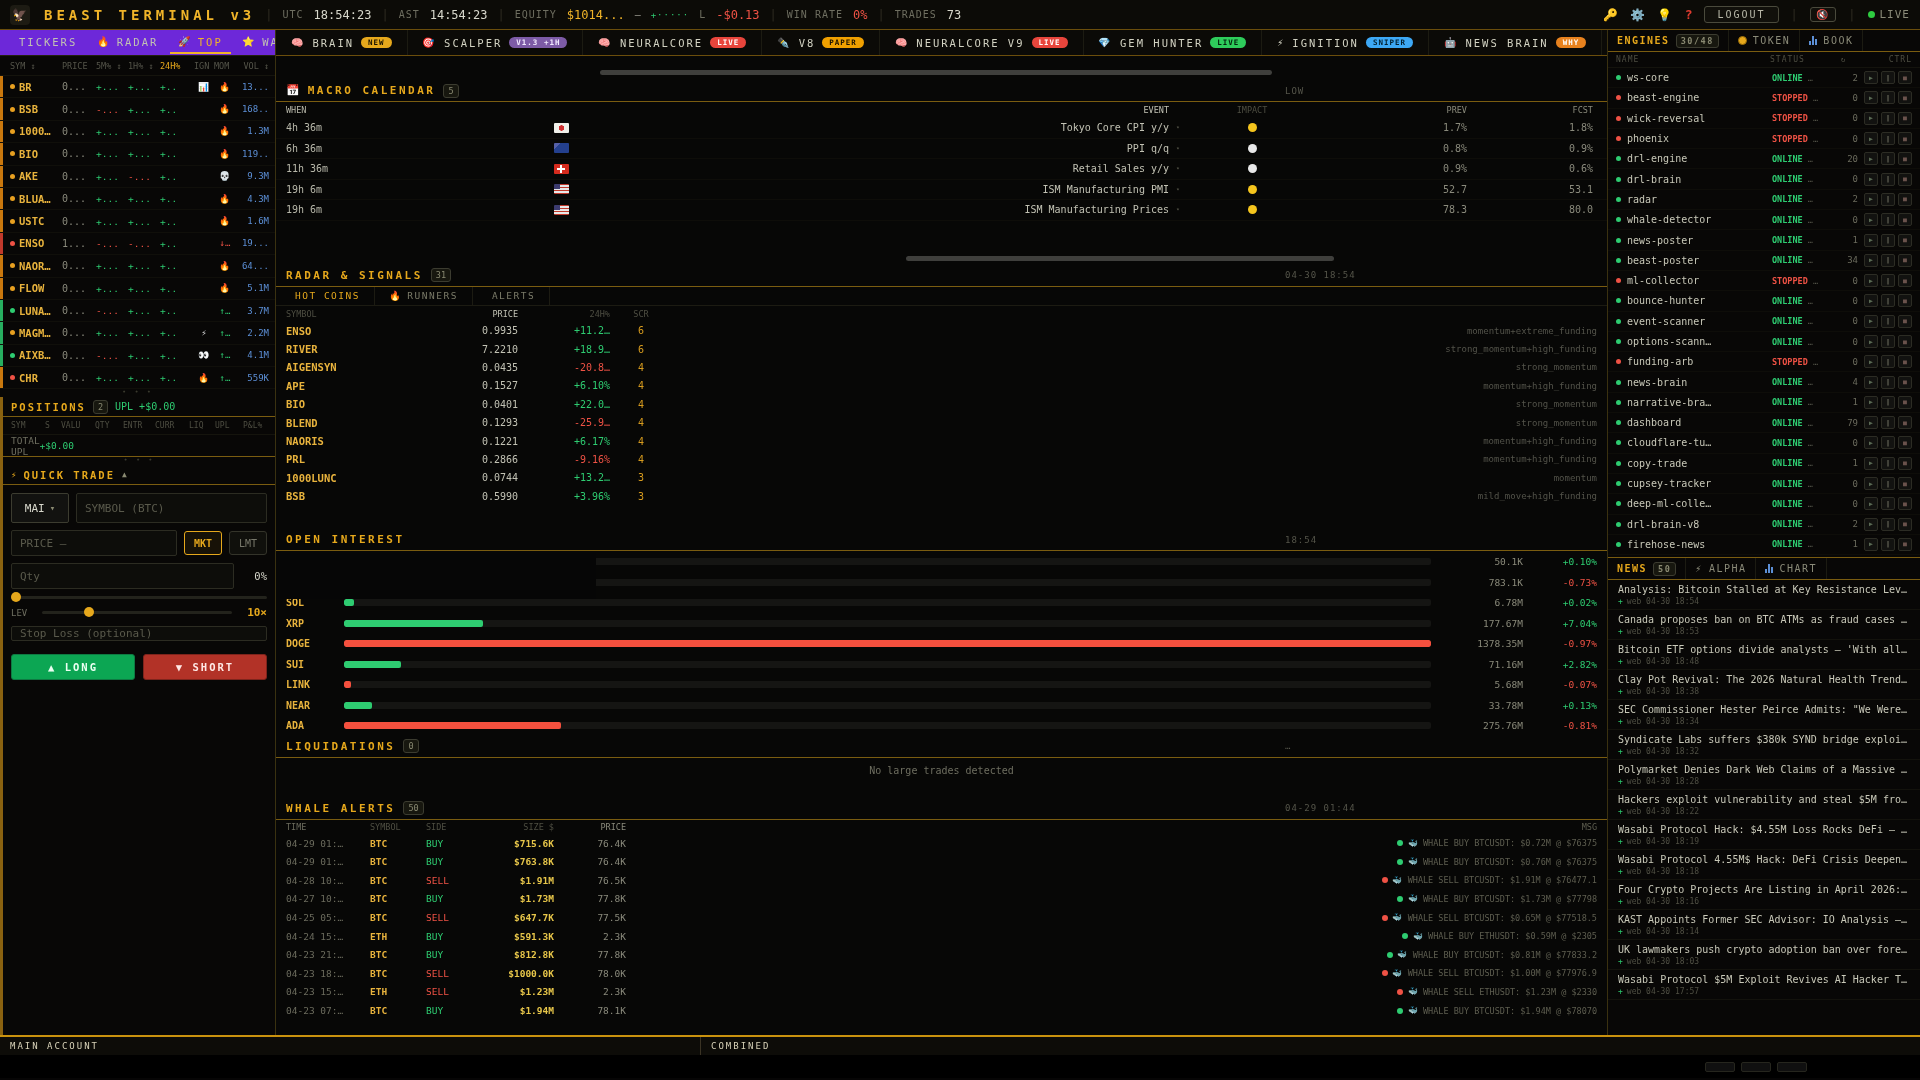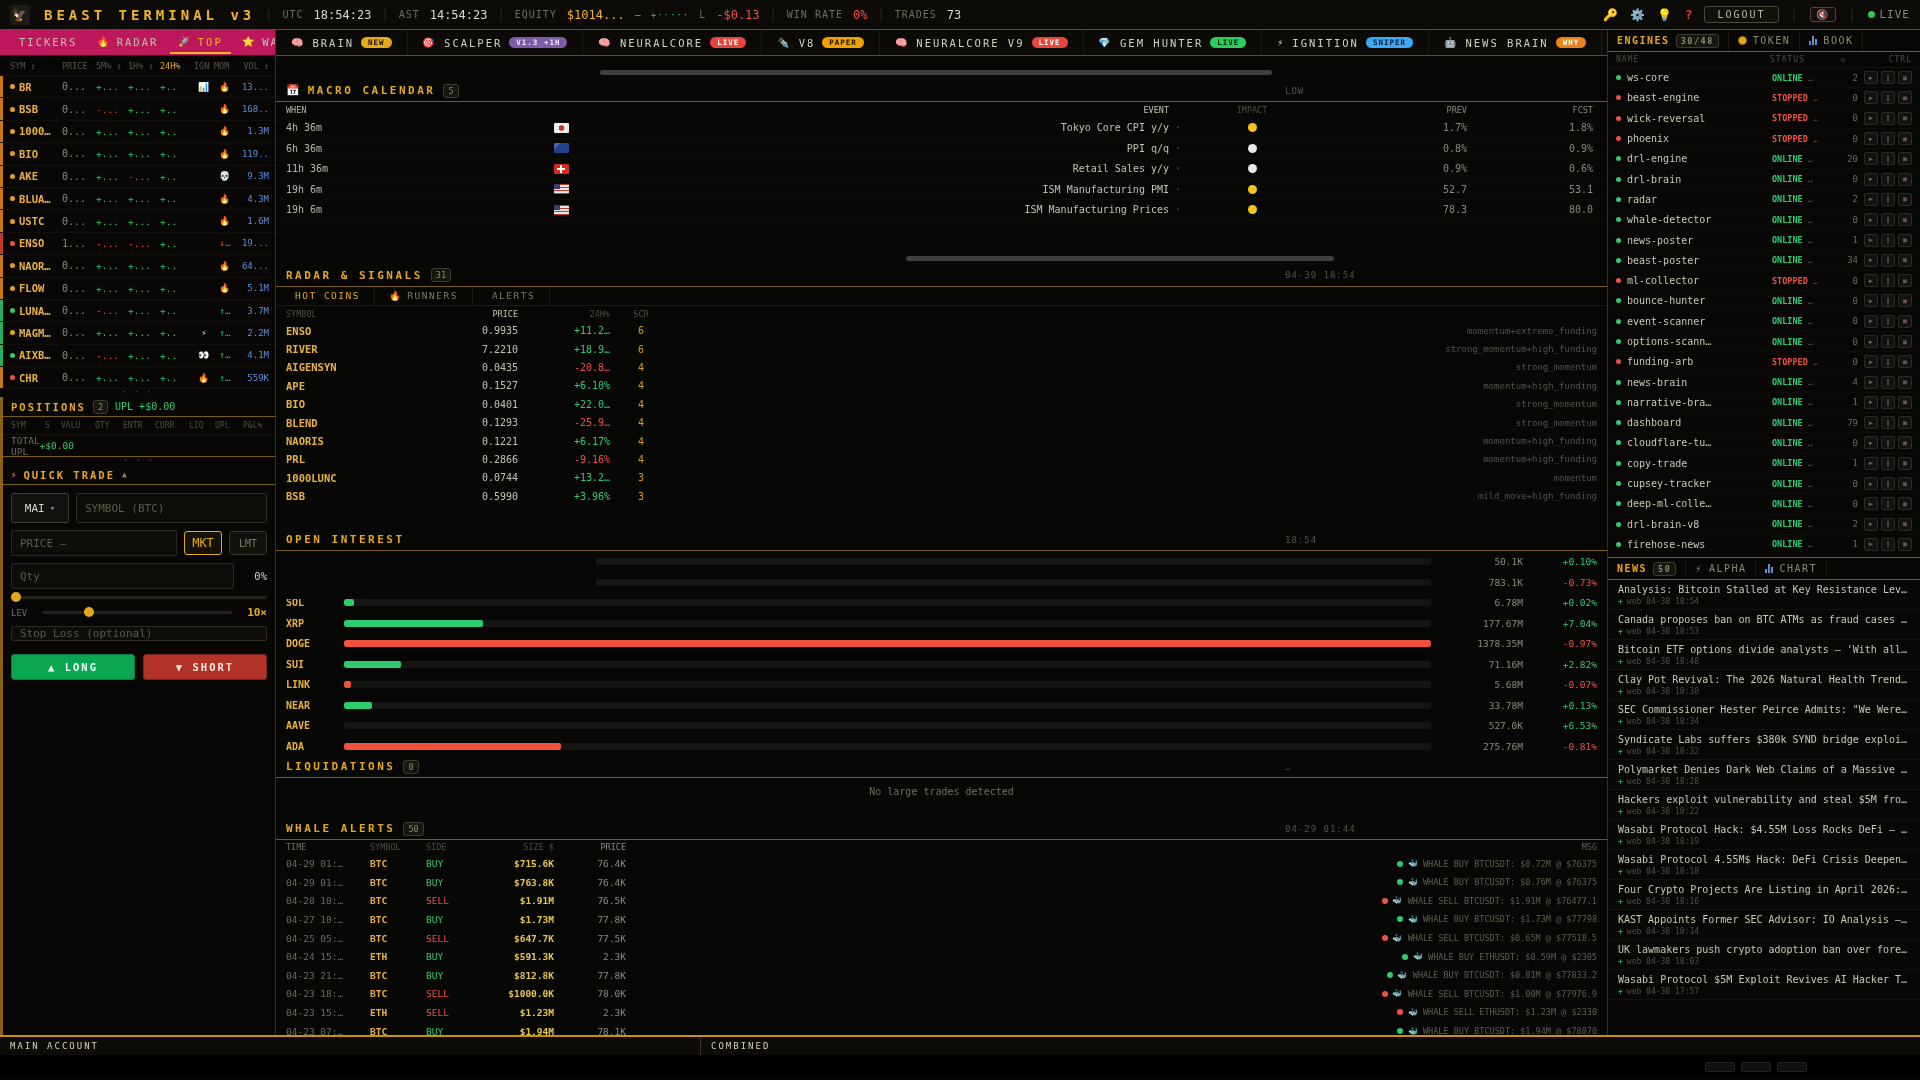--- a/index.html
+++ b/index.html
@@ -26,21 +26,21 @@
 .live{display:flex;align-items:center;gap:5px;color:#8a8a78;font-size:11px;letter-spacing:1px}
 .live i{width:7px;height:7px;border-radius:50%;background:#2ecc40;display:inline-block}
 
 
 .cols{display:flex;flex:0 0 auto;height:1005px}
 .sidebar{width:276px;flex:0 0 auto;background:#080706;border-right:1px solid #3a3110;display:flex;flex-direction:column;overflow:hidden}
 .main{width:1332px;flex:0 0 auto;display:flex;flex-direction:column;border-right:1px solid #3a3110;overflow:hidden}
 .right{width:312px;flex:0 0 auto;display:flex;flex-direction:column;overflow:hidden}
 
 
-.s-tabs{height:26px;display:flex;align-items:center;gap:4px;padding:0 6px;border-bottom:1px solid #241f10;background:#be185d}
+.s-tabs{height:26px;display:flex;align-items:center;gap:4px;padding:0 6px;border-bottom:1px solid #241f10;background:#6d28d9}
 .s-tab{display:flex;align-items:center;gap:5px;padding:4px 8px;font-size:10.5px;letter-spacing:2px;color:#c2c2b2;border-bottom:2px solid transparent;cursor:pointer}
 .s-tab.active{color:#f0b429;border-bottom-color:#f0b429}
 .s-tab .ic{font-size:10px}
 .t-head{height:20px;display:grid;grid-template-columns:52px 34px 32px 32px 34px 20px 22px 1fr;align-items:center;padding:0 6px 0 10px;font-size:8.5px;color:#55554a;letter-spacing:0px;border-bottom:1px solid #15140d}
 .t-head .hl{color:#e6a81c}
 .t-rows{flex:0 0 auto}
 .t-row{position:relative;display:grid;grid-template-columns:52px 34px 32px 32px 34px 20px 22px 1fr;align-items:center;height:22.4px;padding:0 6px 0 10px;font-size:10px;border-bottom:1px solid #100f0a;cursor:pointer}
 .t-stripe{position:absolute;left:0;top:0;bottom:0;width:3px}
 .t-sym{display:flex;align-items:center;gap:4px;color:#e8b33d;font-weight:bold;font-size:10.5px;overflow:hidden;white-space:nowrap}
 .t-dot{width:5px;height:5px;border-radius:50%;flex:0 0 auto}
@@ -58,21 +58,21 @@
 .badge-box{border:1px solid #3c3c30;background:#17170f;color:#8a8a72;font-size:8.5px;padding:0 4px;border-radius:3px;line-height:12px}
 .p-head{height:18px;display:grid;grid-template-columns:34px 16px 34px 28px 32px 34px 26px 28px 1fr;align-items:center;padding:0 8px;font-size:8px;color:#4e4e42;border-bottom:1px solid #15140d}
 .p-total{height:22px;display:flex;align-items:center;padding:0 8px;font-size:9.5px;color:#6e6e60;border-bottom:1px solid #7a5c10}
 .p-total .right{margin-left:auto;color:#2ecc71}
 .qt-form{padding:8px;display:flex;flex-direction:column;gap:7px}
 .qt-row{display:flex;gap:7px;align-items:center}
 .qt-select{width:58px;height:30px;border:1px solid #3c3c30;background:#121210;color:#d8d8cc;display:flex;align-items:center;justify-content:center;gap:5px;font-size:11px;border-radius:2px;cursor:pointer}
 .qt-input{flex:1;height:30px;border:1px solid #2c2c22;background:#0d0d0a;color:#b8b8a8;padding:0 8px;font-size:11px;font-family:inherit;border-radius:2px;outline:none}
 .qt-input::placeholder{color:#5a5a4c}
 .qt-input.sm{height:26px}
-.mkt-btn{width:38px;height:24px;border:1px solid #e6a81c;color:#e6a81c;background:#171207;font-size:12px;font-weight:normal;display:flex;align-items:center;justify-content:center;border-radius:3px;cursor:pointer}
+.mkt-btn{width:38px;height:24px;border:1px solid #e6a81c;color:#e6a81c;background:#171207;font-size:10px;font-weight:bold;display:flex;align-items:center;justify-content:center;border-radius:3px;cursor:pointer}
 .lmt-btn{width:38px;height:24px;border:1px solid #34342a;color:#77776a;background:#10100c;font-size:10px;display:flex;align-items:center;justify-content:center;border-radius:3px;cursor:pointer}
 .qty-pct{color:#d8d8cc;font-size:10.5px;width:26px;text-align:right}
 .slider{position:relative;height:3px;background:#23231c;border-radius:2px;flex:1}
 .slider .dot{position:absolute;top:-4px;width:10px;height:10px;border-radius:50%;background:#e6a81c}
 .lev-lbl{color:#6e6e60;font-size:9px;width:24px}
 .lev-val{color:#e6a81c;font-size:11px;font-weight:bold;width:28px;text-align:right}
 .qt-btns{display:flex;gap:8px;margin-top:6px}
 .btn-long{flex:1;height:26px;background:#0ca653;border:1px solid #0e7a42;color:#eafff2;font-size:10.5px;font-weight:bold;letter-spacing:2px;display:flex;align-items:center;justify-content:center;gap:6px;border-radius:3px;cursor:pointer}
 .btn-short{flex:1;height:26px;background:#b23227;border:1px solid #7e241c;color:#ffe9e6;font-size:10.5px;font-weight:bold;letter-spacing:2px;display:flex;align-items:center;justify-content:center;gap:6px;border-radius:3px;cursor:pointer}
 
@@ -884,28 +884,20 @@
 
                 <div class="oi-row">
                   <span class="oi-lbl">NEAR</span>
                   <span class="oi-track">
                     <span class="oi-fill" style="width: 2.6%; background: rgb(46, 204, 113);"></span>
                   </span>
                   <span class="oi-val">33.78M</span>
                   <span class="oi-pct up">+0.13%</span>
                 </div>
 
-                <div class="oi-row">
-                  <span class="oi-lbl">AAVE</span>
-                  <span class="oi-track">
-                    <span class="oi-fill" style="width: 0%; background: transparent;"></span>
-                  </span>
-                  <span class="oi-val">527.0K</span>
-                  <span class="oi-pct up">+6.53%</span>
-                </div>
 
                 <div class="oi-row">
                   <span class="oi-lbl">ADA</span>
                   <span class="oi-track">
                     <span class="oi-fill" style="width: 20%; background: rgb(244, 80, 62);"></span>
                   </span>
                   <span class="oi-val">275.76M</span>
                   <span class="oi-pct dn">-0.81%</span>
                 </div>
               </div>

